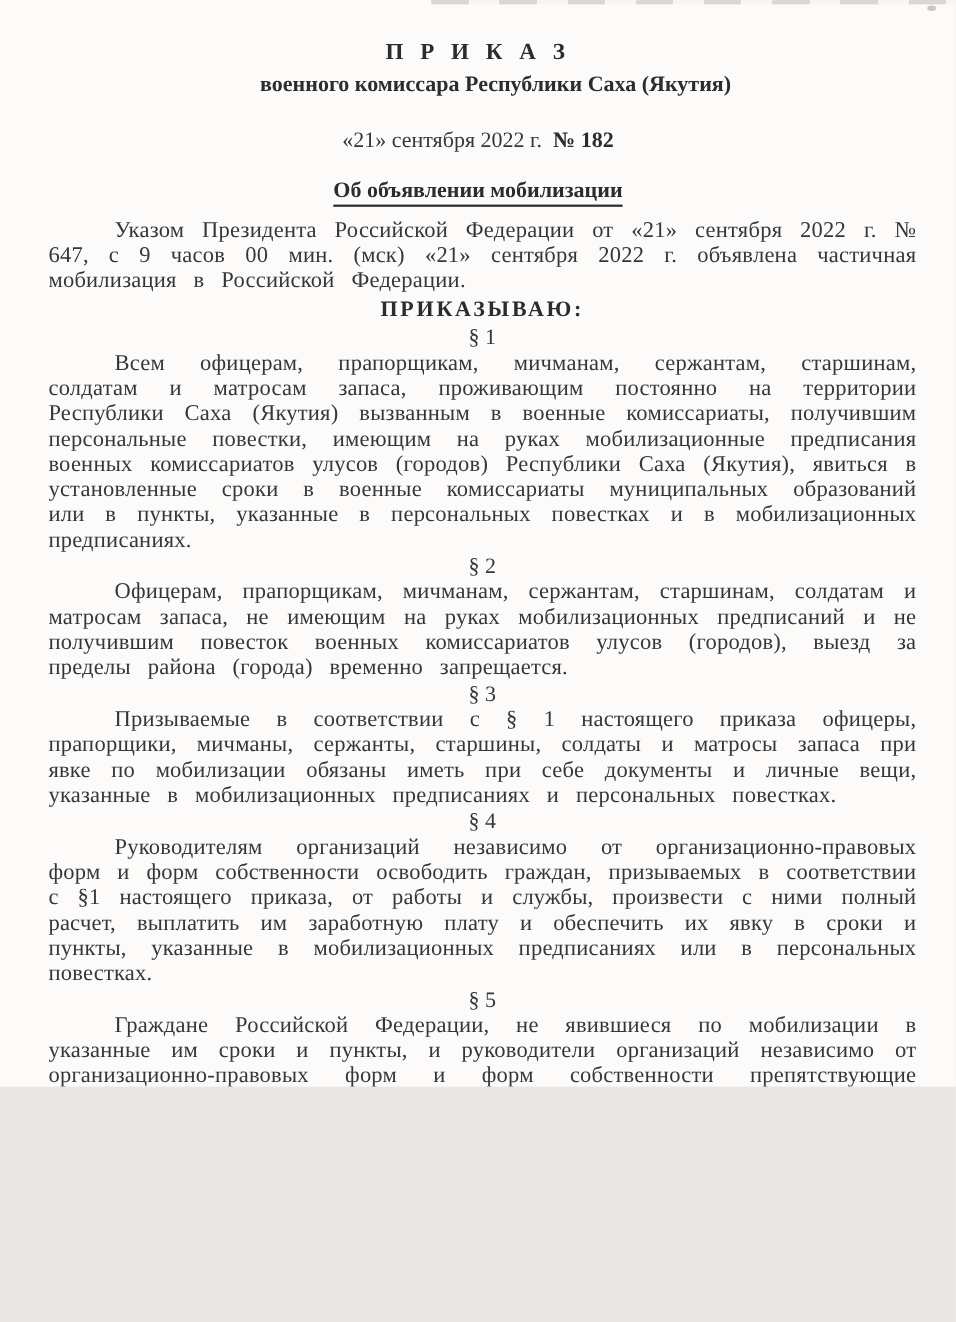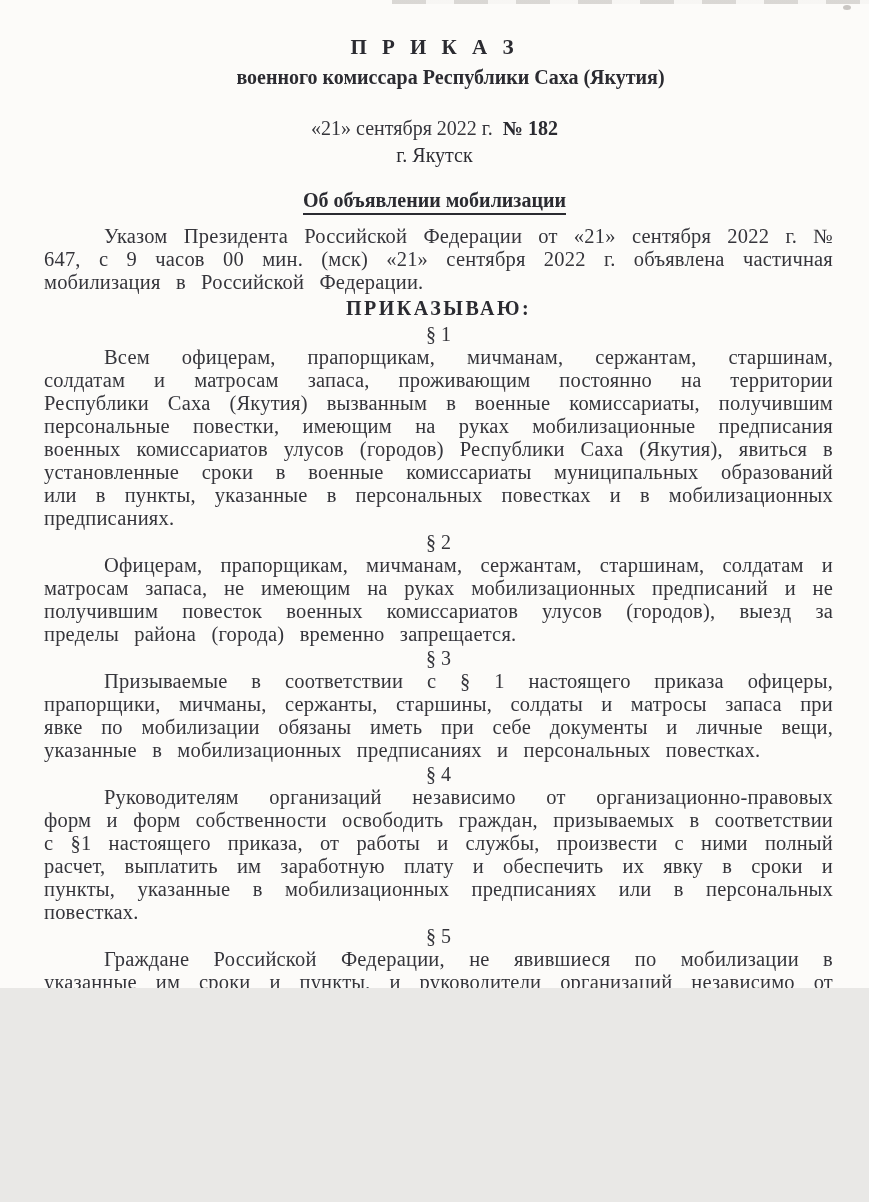--- a/index.html
+++ b/index.html
@@ -78,21 +78,20 @@
 
   <div class="scan-edge"></div>
   <div class="scan-speck"></div>
 
   <div class="header">
     <div class="title-main">П Р И К А З</div>
     <div class="title-sub">военного комиссара Республики Саха (Якутия)</div>
     <div class="dateline">
       <span>«21» сентября 2022 г.</span><span class="order-number">№ 182</span>
     </div>
-    <div class="city">г. Якутск</div>
     <div class="subject-wrap">
       <span class="subject">Об объявлении мобилизации</span>
     </div>
   </div>
 
   <div class="bodytext">
     <p class="para">Указом Президента Российской Федерации от «21» сентября 2022 г. № 647, с 9 часов 00 мин. (мск) «21» сентября 2022 г. объявлена частичная мобилизация в Российской Федерации.</p>
     <div class="order-word">ПРИКАЗЫВАЮ:</div>
 
     <div>

